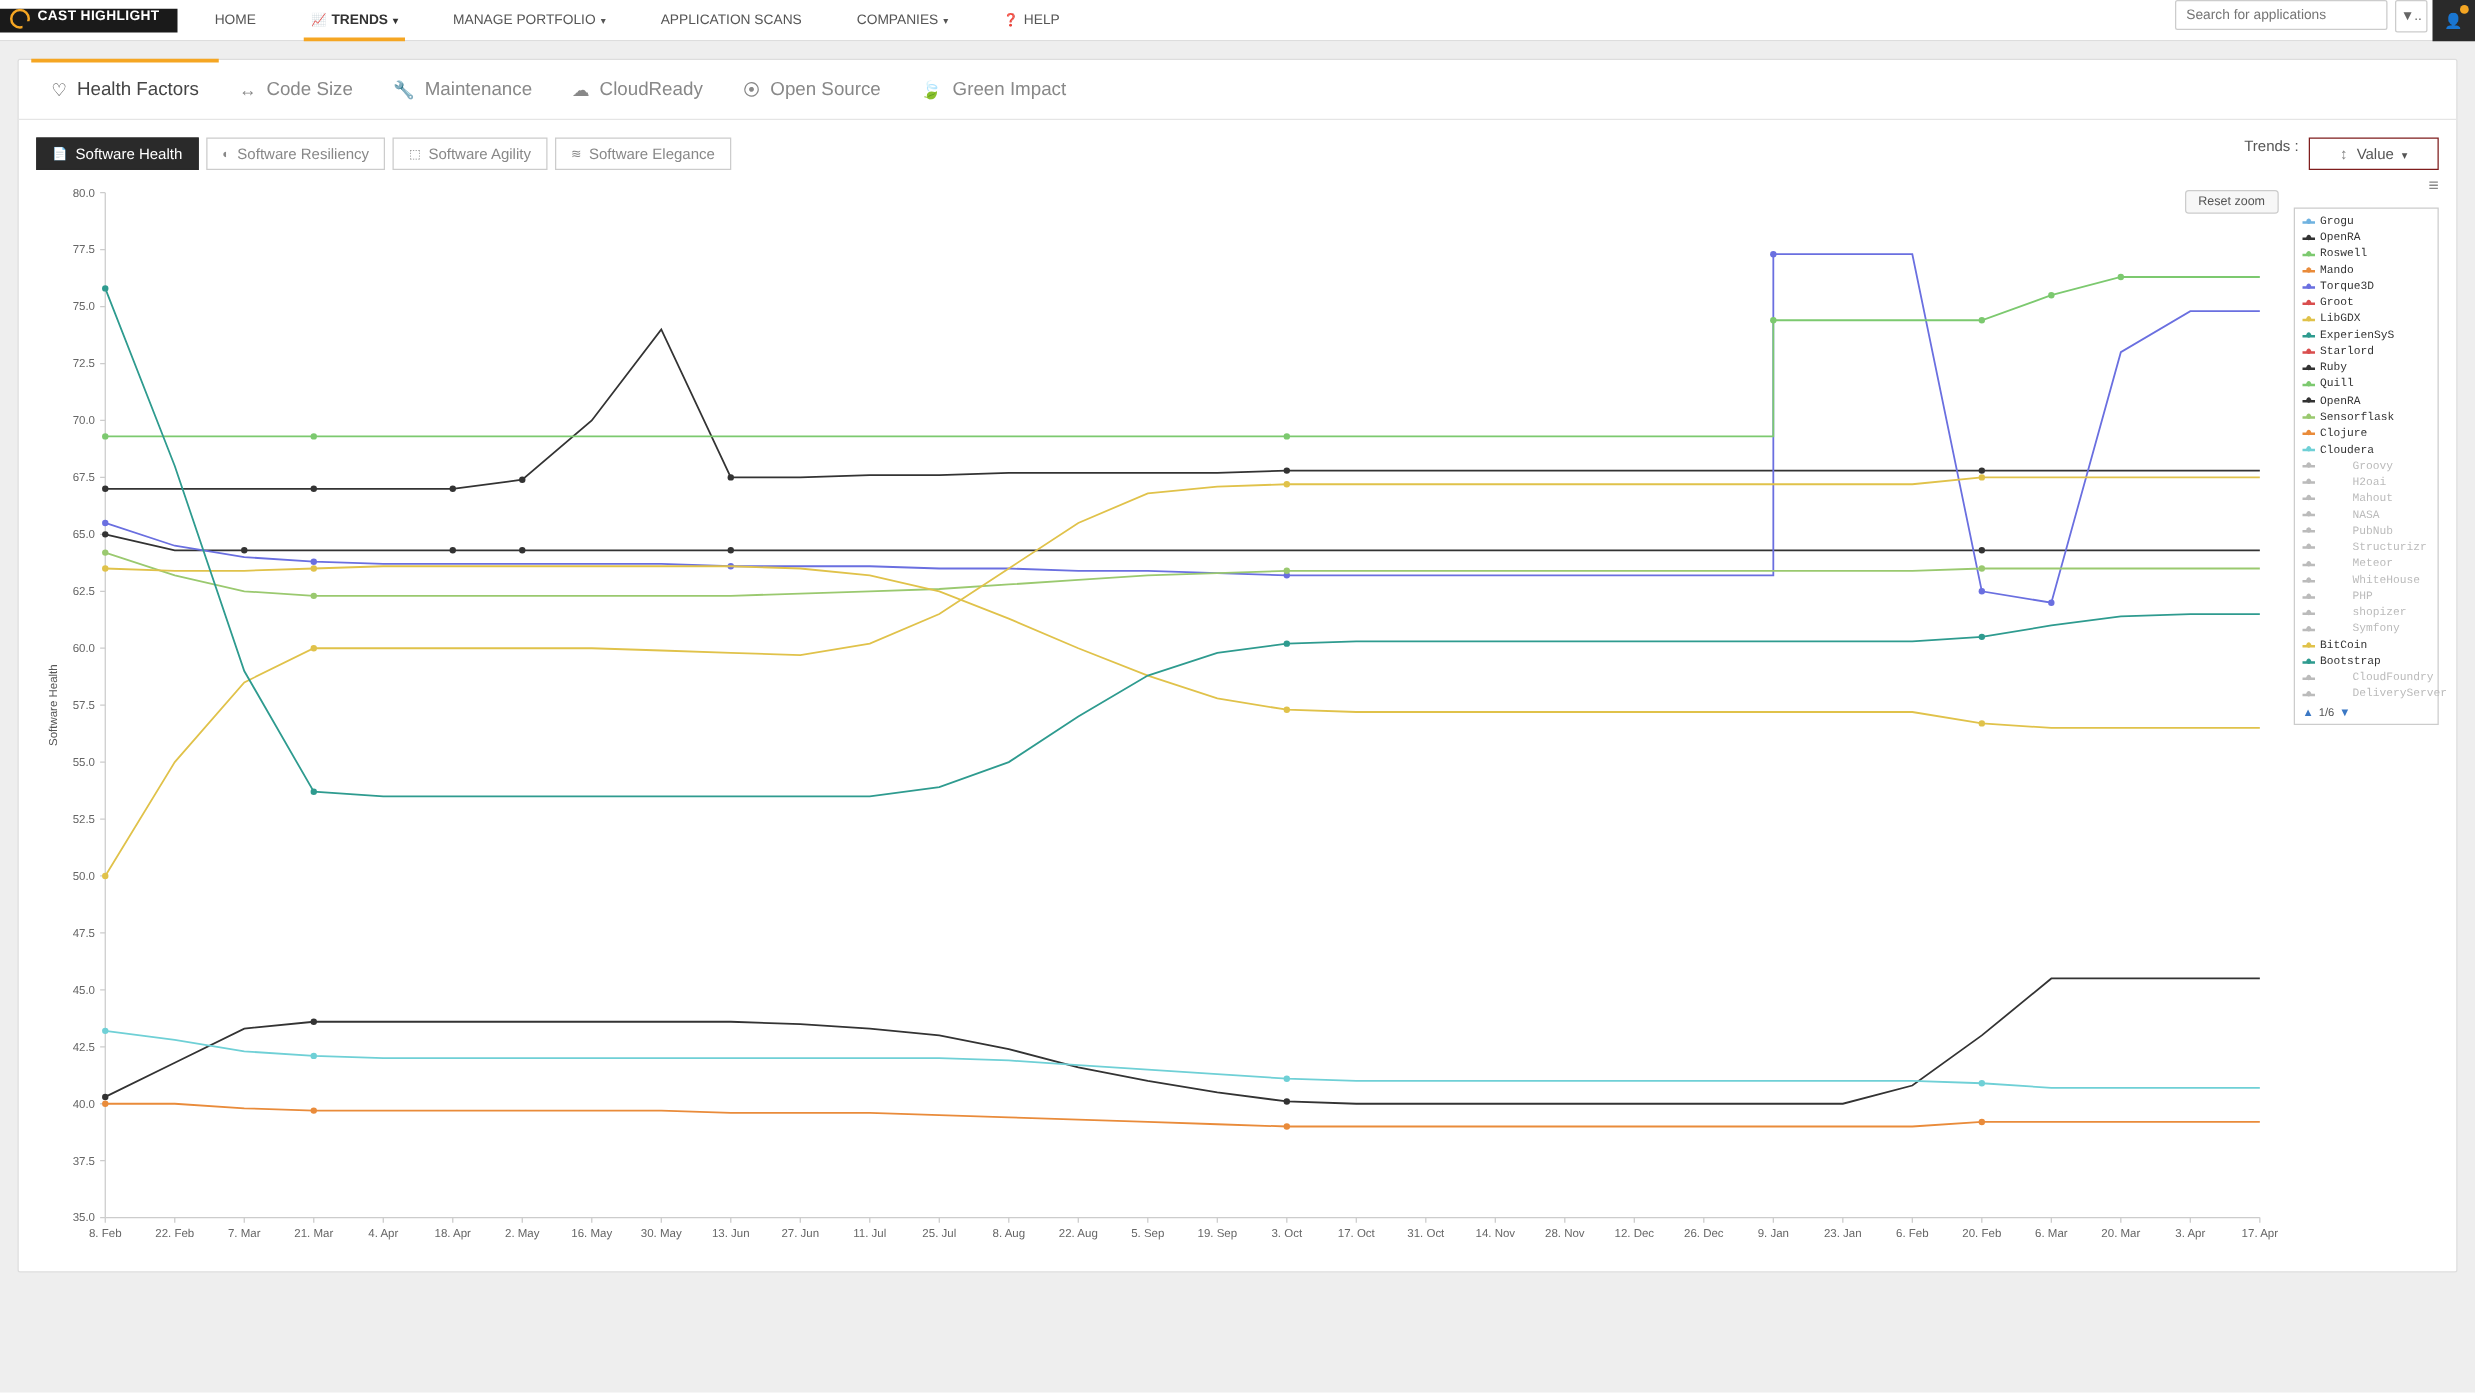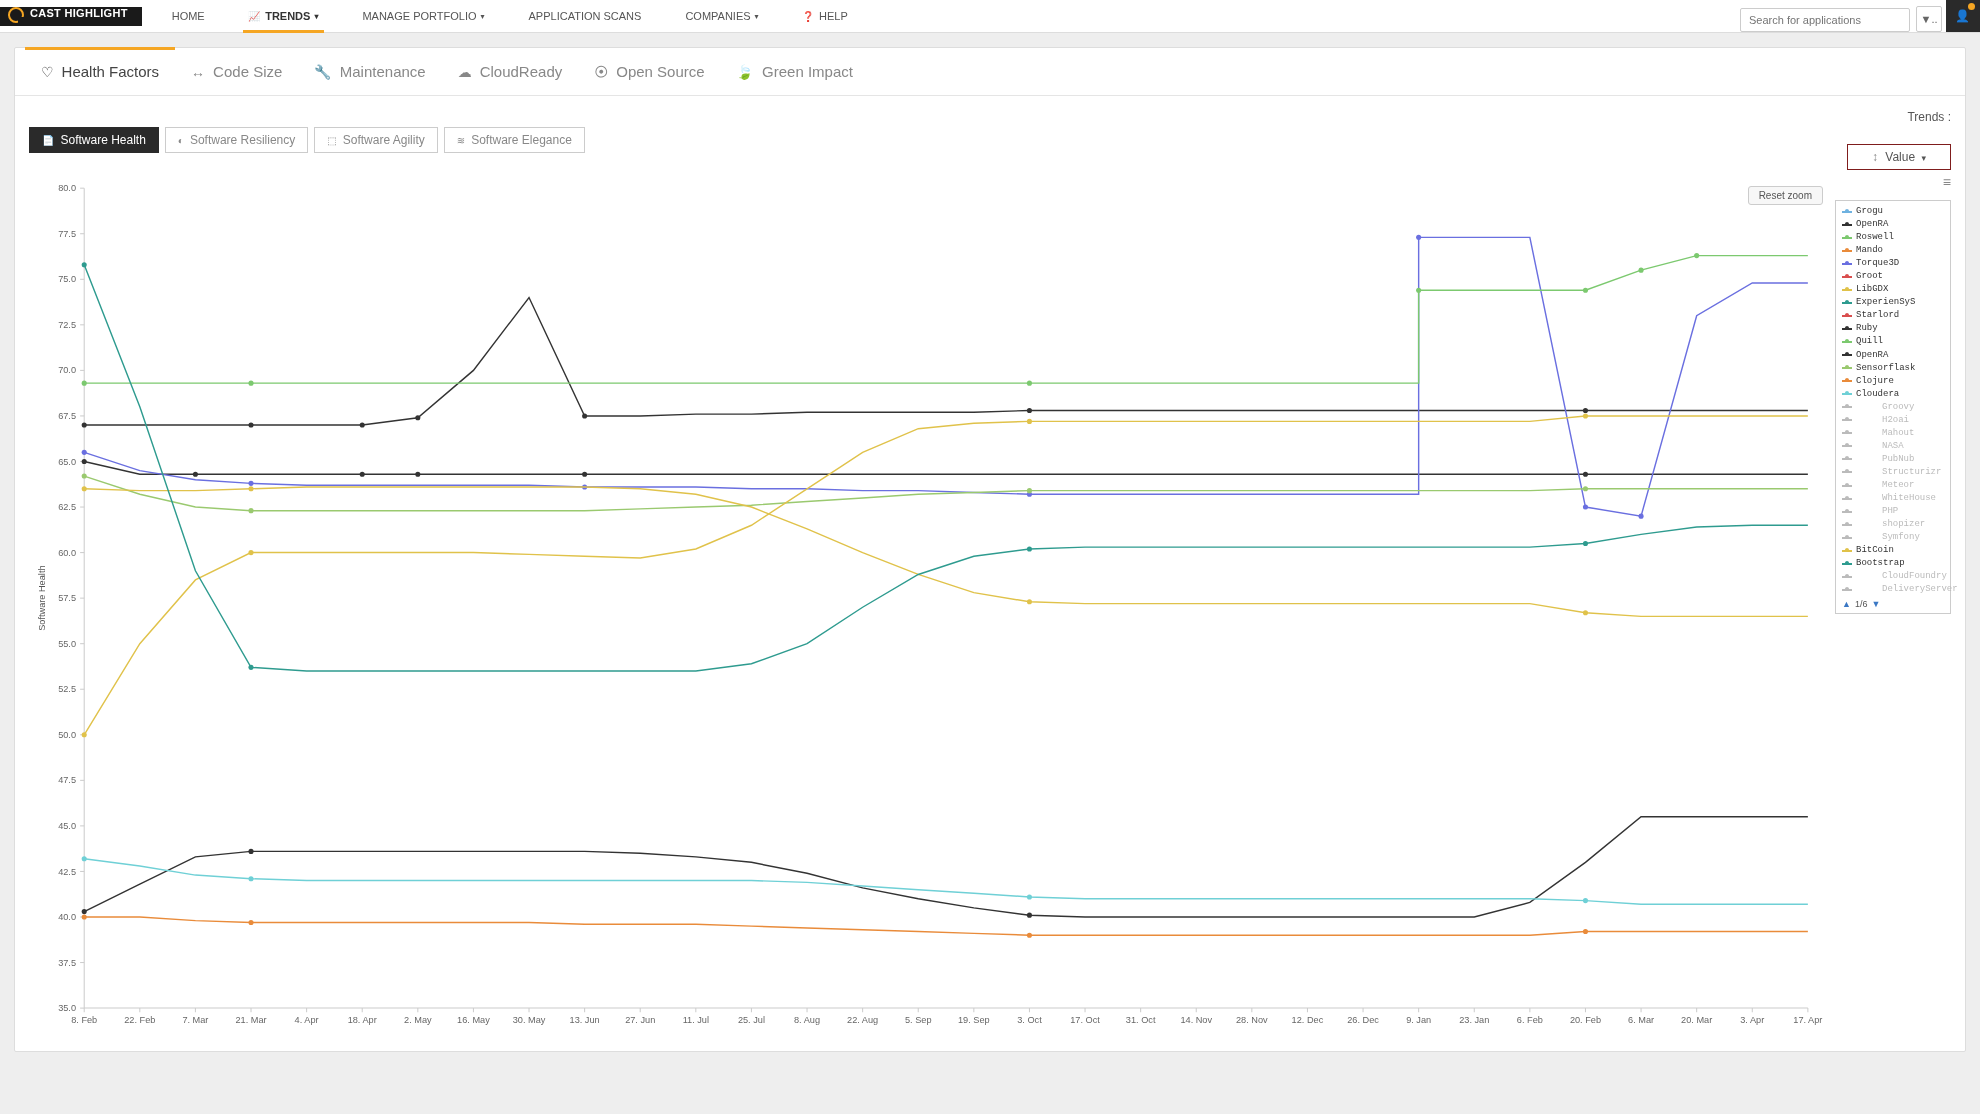--- a/index.html
+++ b/index.html
@@ -9,21 +9,21 @@
   .topbar { display: flex; align-items: center; height: 33px; background: #fff; border-bottom: 1px solid #ddd; position: relative; }
   .logo { background: #1a1a1a; color: #fff; height: 19px; display: flex; align-items: flex-start; padding: 0 14px 0 8px; font-size: 11px; font-weight: bold; letter-spacing: 0.3px; }
   .logo-icon { width: 16px; height: 16px; border-radius: 50%; border: 2px solid #f5a623; margin-right: 6px; position:relative; }
   .logo-icon::after{content:"";position:absolute;right:-2px;bottom:-2px;width:6px;height:6px;background:#1a1a1a;}
   .nav-items { display: flex; align-items: center; height: 100%; }
   .nav-item { padding: 0 14px; height: 100%; display: flex; align-items: center; font-size: 11px; color: #555; cursor: pointer; position: relative; margin-left: 16px; }
   .nav-item.active { color: #333; font-weight: bold; }
   .nav-item.active::after { content: ""; position: absolute; left: 8px; right: 8px; bottom: -1px; height: 3px; background: #f5a623; }
   .nav-caret { margin-left: 4px; font-size: 8px; }
   .nav-icon { margin-right: 4px; font-size: 10px; }
-  .topbar-right { margin-left: auto; display: flex; align-items: flex-end; height: 100%; }
+  .topbar-right { margin-left: auto; display: flex; align-items: flex-start; height: 100%; }
   .search-input { width: 170px; height: 24px; border: 1px solid #ccc; border-radius: 2px; padding: 0 8px; font-size: 11px; color: #999; margin-right: 6px; }
   .filter-btn { width: 26px; height: 26px; border: 1px solid #ccc; border-radius: 2px; display: flex; align-items: center; justify-content: center; margin-right: 4px; cursor: pointer; background:#fff;}
   .user-block { width: 34px; height: 33px; background: #2a2a2a; display: flex; align-items: center; justify-content: center; color: #fff; position: relative; cursor: pointer; }
   .user-badge { position: absolute; top: 4px; right: 5px; width: 7px; height: 7px; background: #f5a623; border-radius: 50%; }
   
   
   .page { padding: 14px; }
   .panel { background: #fff; border: 1px solid #ddd; border-radius: 2px; }
   
   
@@ -32,21 +32,21 @@
   .subtab.active { color: #444; }
   .subtab.active::before { content: ""; position: absolute; left: 0; right: 0; top: -1px; height: 3px; background: #f5a623; }
   .subtab-icon { margin-right: 8px; font-size: 14px; }
   
   .section-body { padding: 14px; }
   
   
   .pillrow { display: flex; align-items: center; gap: 6px; }
   .pill { border: 1px solid #ccc; padding: 5px 12px; font-size: 12px; color: #888; cursor: pointer; display: flex; align-items: center; gap: 6px; background: #fff; }
   .pill.active { background: #2a2a2a; color: #fff; border-color: #2a2a2a; }
-  .trends-right { margin-left: auto; display: flex; align-items: flex-end; gap: 20px; font-size: 12px; color: #555; flex-direction: column;}
+  .trends-right { margin-left: auto; display: flex; align-items: flex-start; gap: 8px; font-size: 12px; color: #555;}
   .value-dd { border: 1px solid #7f1d1d; padding: 5px 24px; font-size: 12px; cursor: pointer; background:#fff;}
   
   
   .chart-wrap { position: relative; margin-top: 10px; border-top: 0; }
   .chart-svg { display:block; width: 100%; }
   .hamburger { position:absolute; right:0px; top:-6px; cursor:pointer; color:#888; font-size:14px;}
   .reset-zoom { position:absolute; right:128px; top:6px; border:1px solid #ccc; background:#f7f7f7; padding:3px 10px; font-size:10px; border-radius:3px; cursor:pointer; color:#555;}
   
   
   .legend-box { position: absolute; right: 0px; top: 20px; width: 116px; border: 1px solid #ccc; background: #fff; padding: 4px 6px 2px; font-size: 9px; line-height: 1.45; max-height: 480px; }

